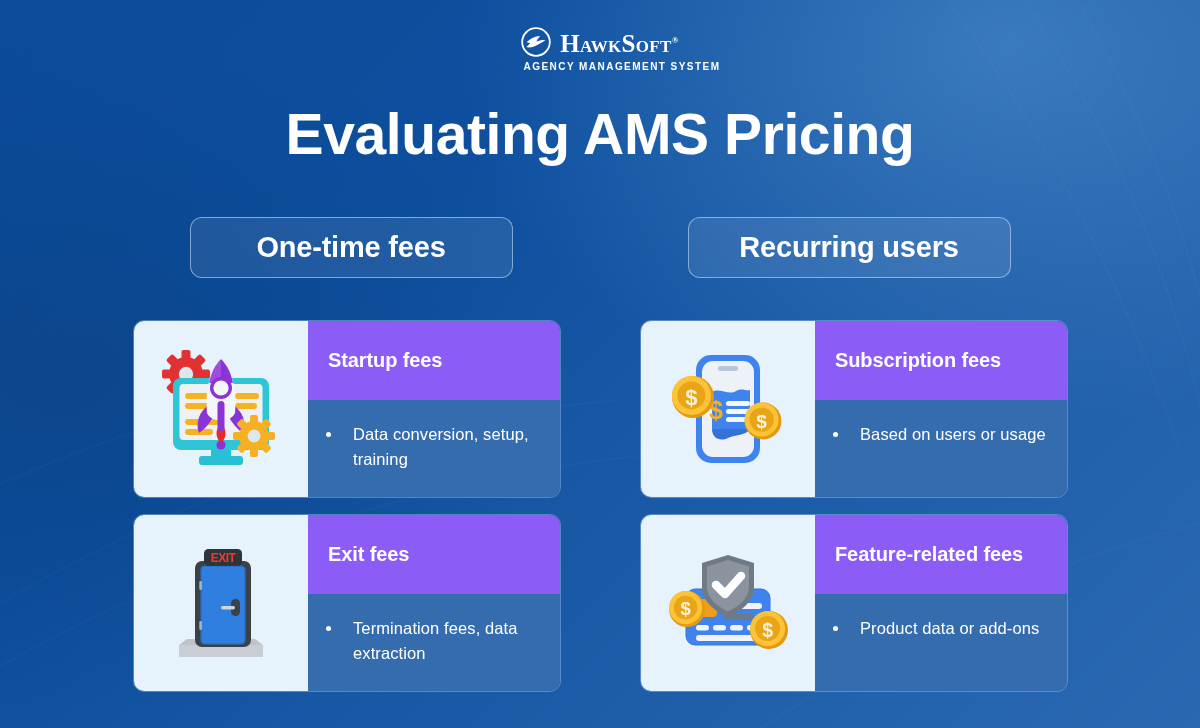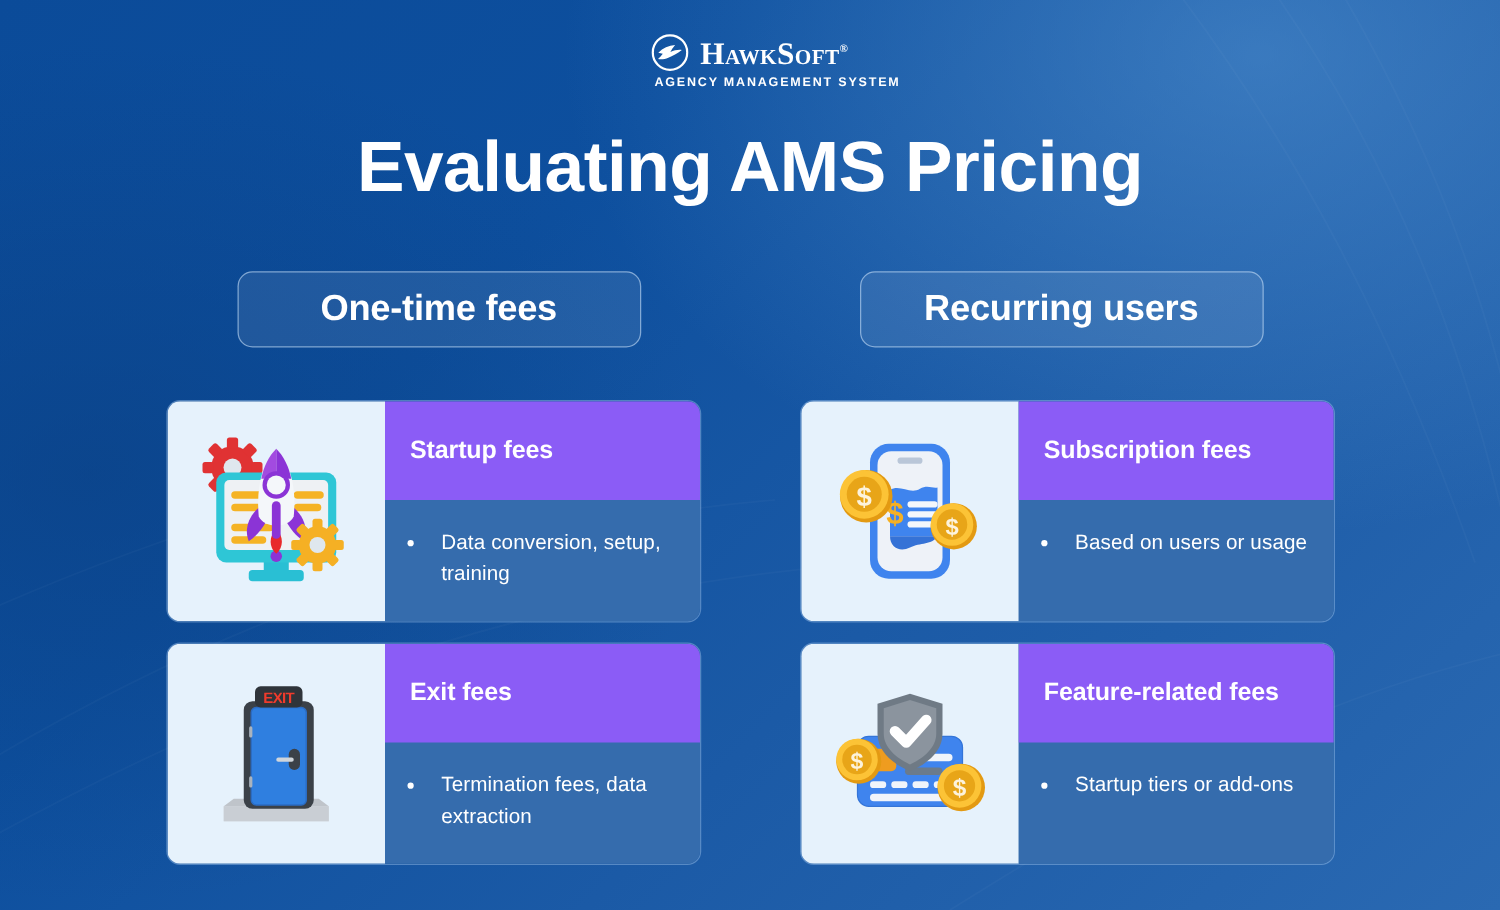--- a/index.html
+++ b/index.html
@@ -323,20 +323,20 @@
             <circle cx="-1.4" cy="-1.4" r="12.5" fill="#e8a518"></circle>
             <text x="-1.4" y="6.8" font-family="Liberation Sans, sans-serif" font-size="19.5" font-weight="bold" fill="#fdf3dc" text-anchor="middle">$</text>
           </g>
         </svg>
       </div>
       <div class="card-body">
         <div class="card-head">Feature-related fees</div>
         <div class="card-list">
           <div class="bullet-row">
             <span class="dot"></span>
-            <span class="bullet-text">Startup tiers or add-ons</span>
+            <span class="bullet-text">Product data or add-ons</span>
           </div>
         </div>
       </div>
     </div>
 
   </div>
 </div>
 
 </body></html>

